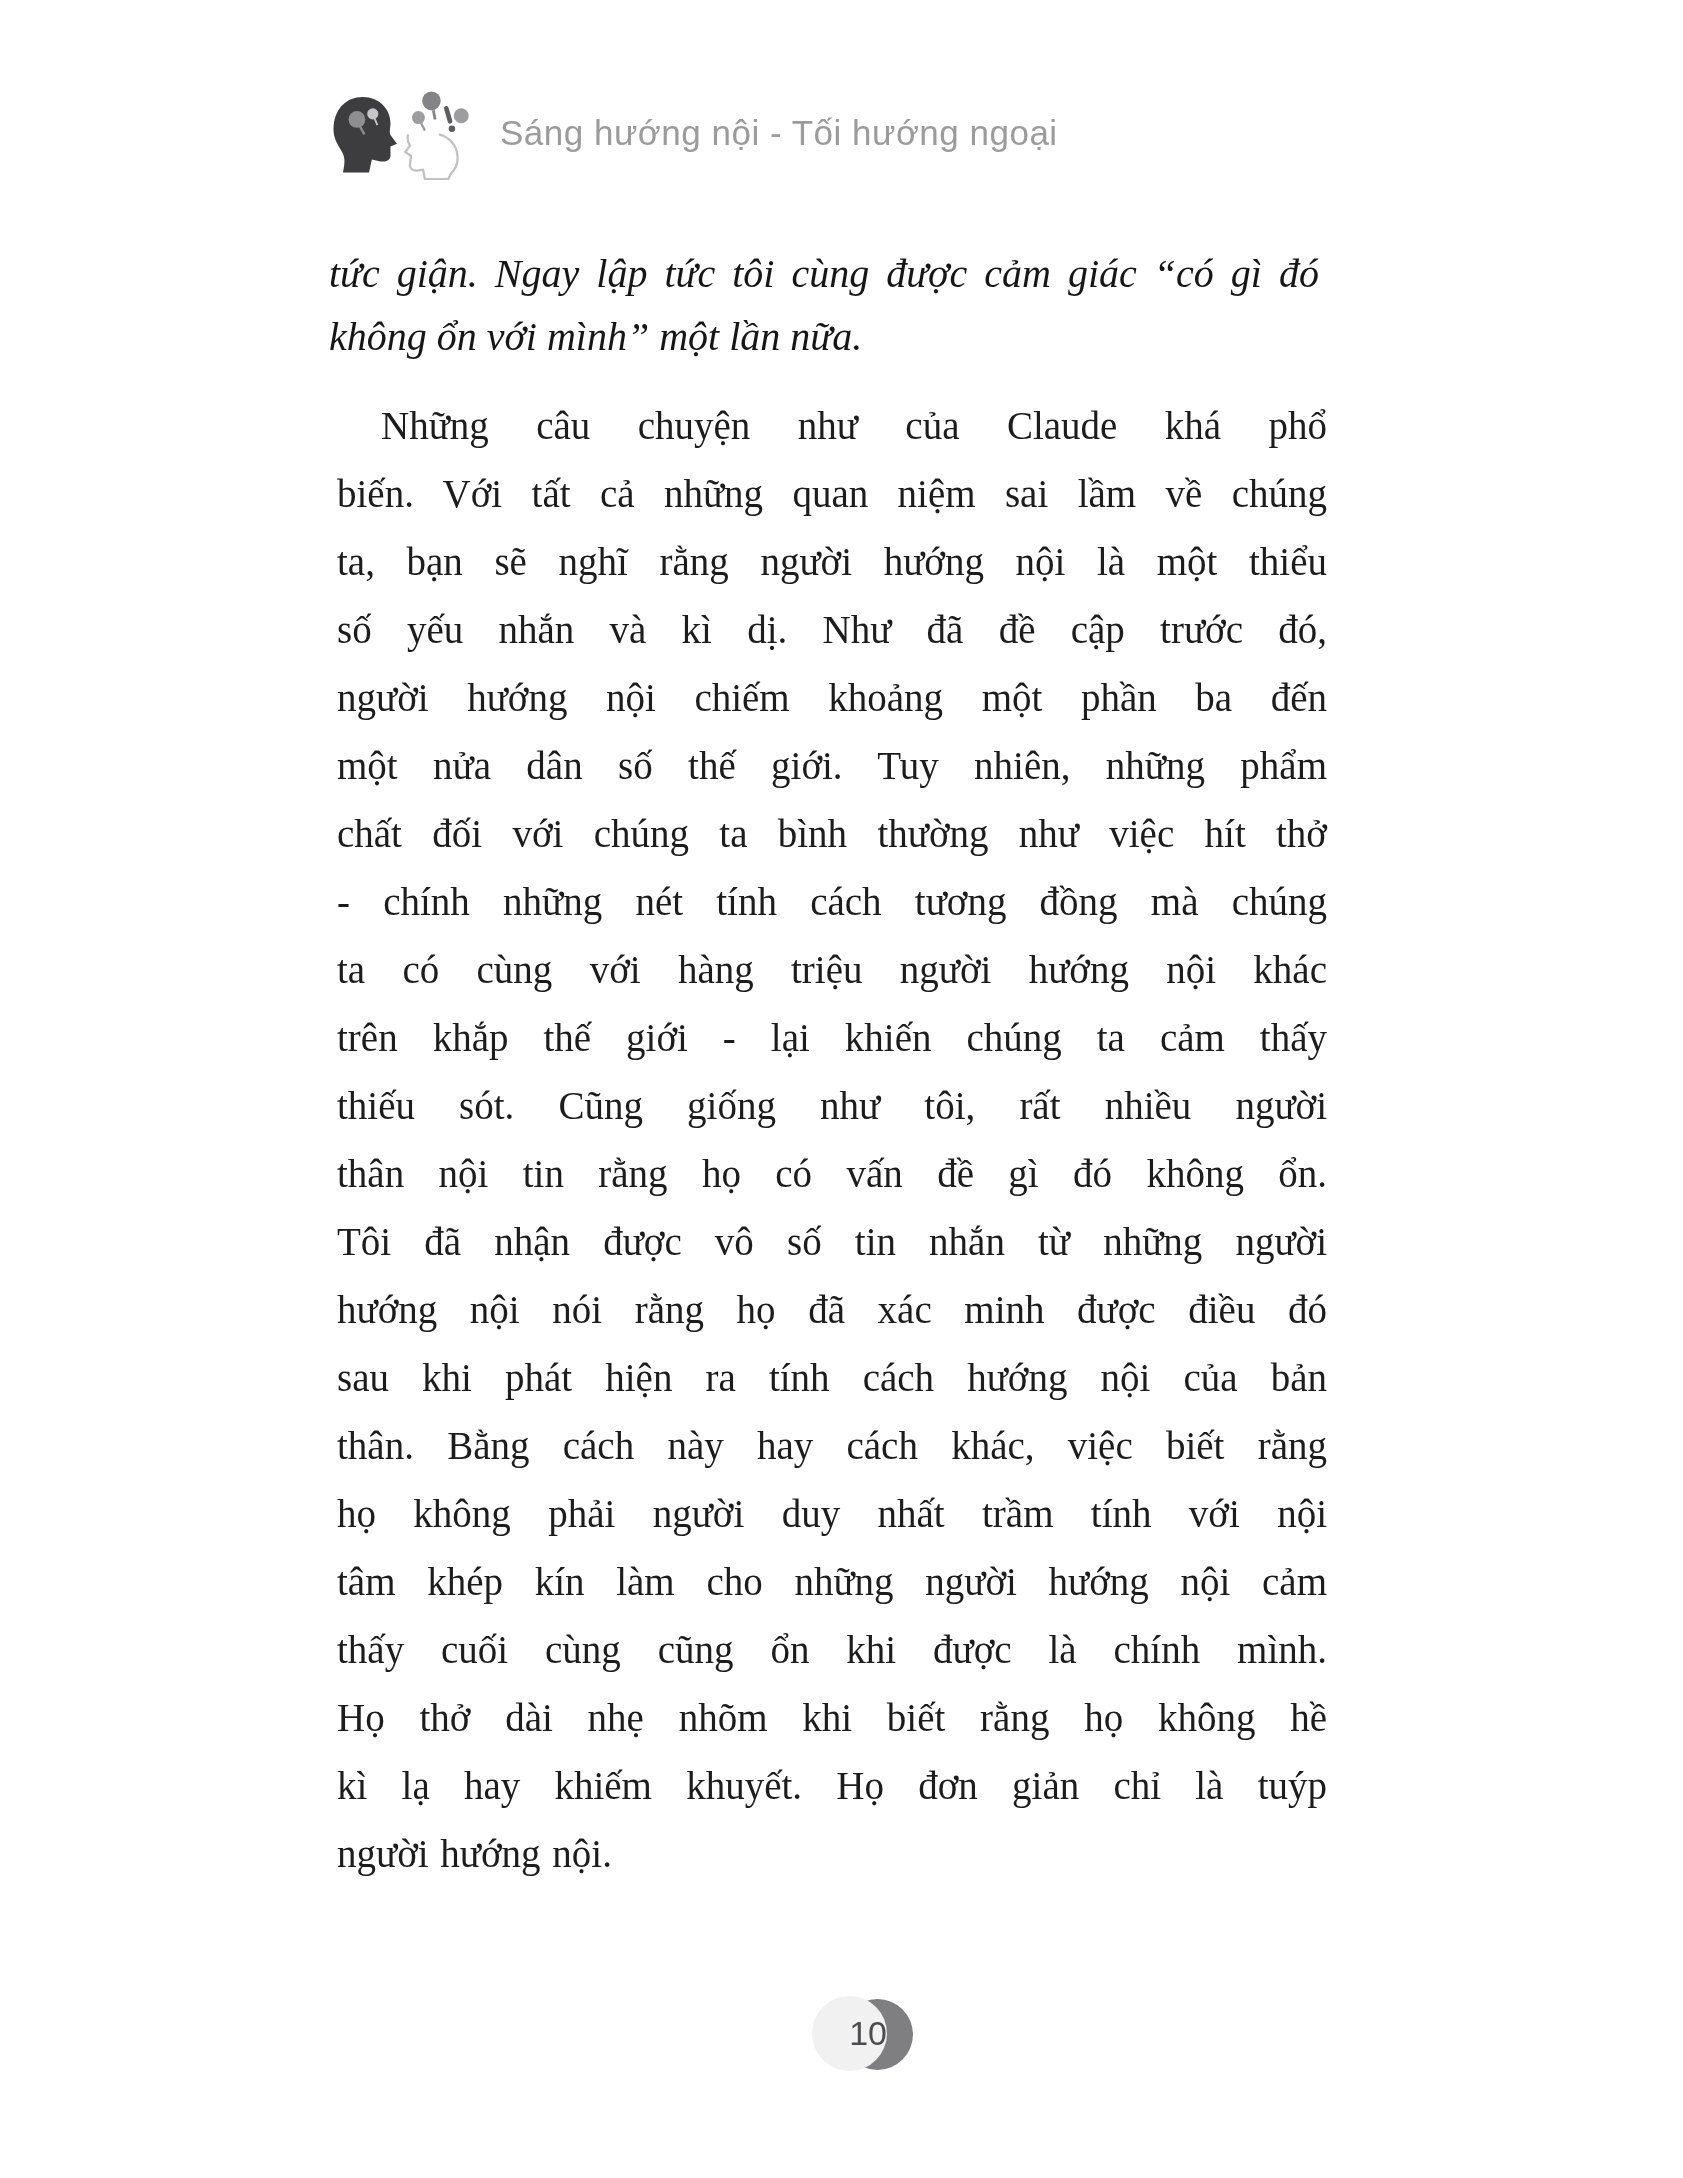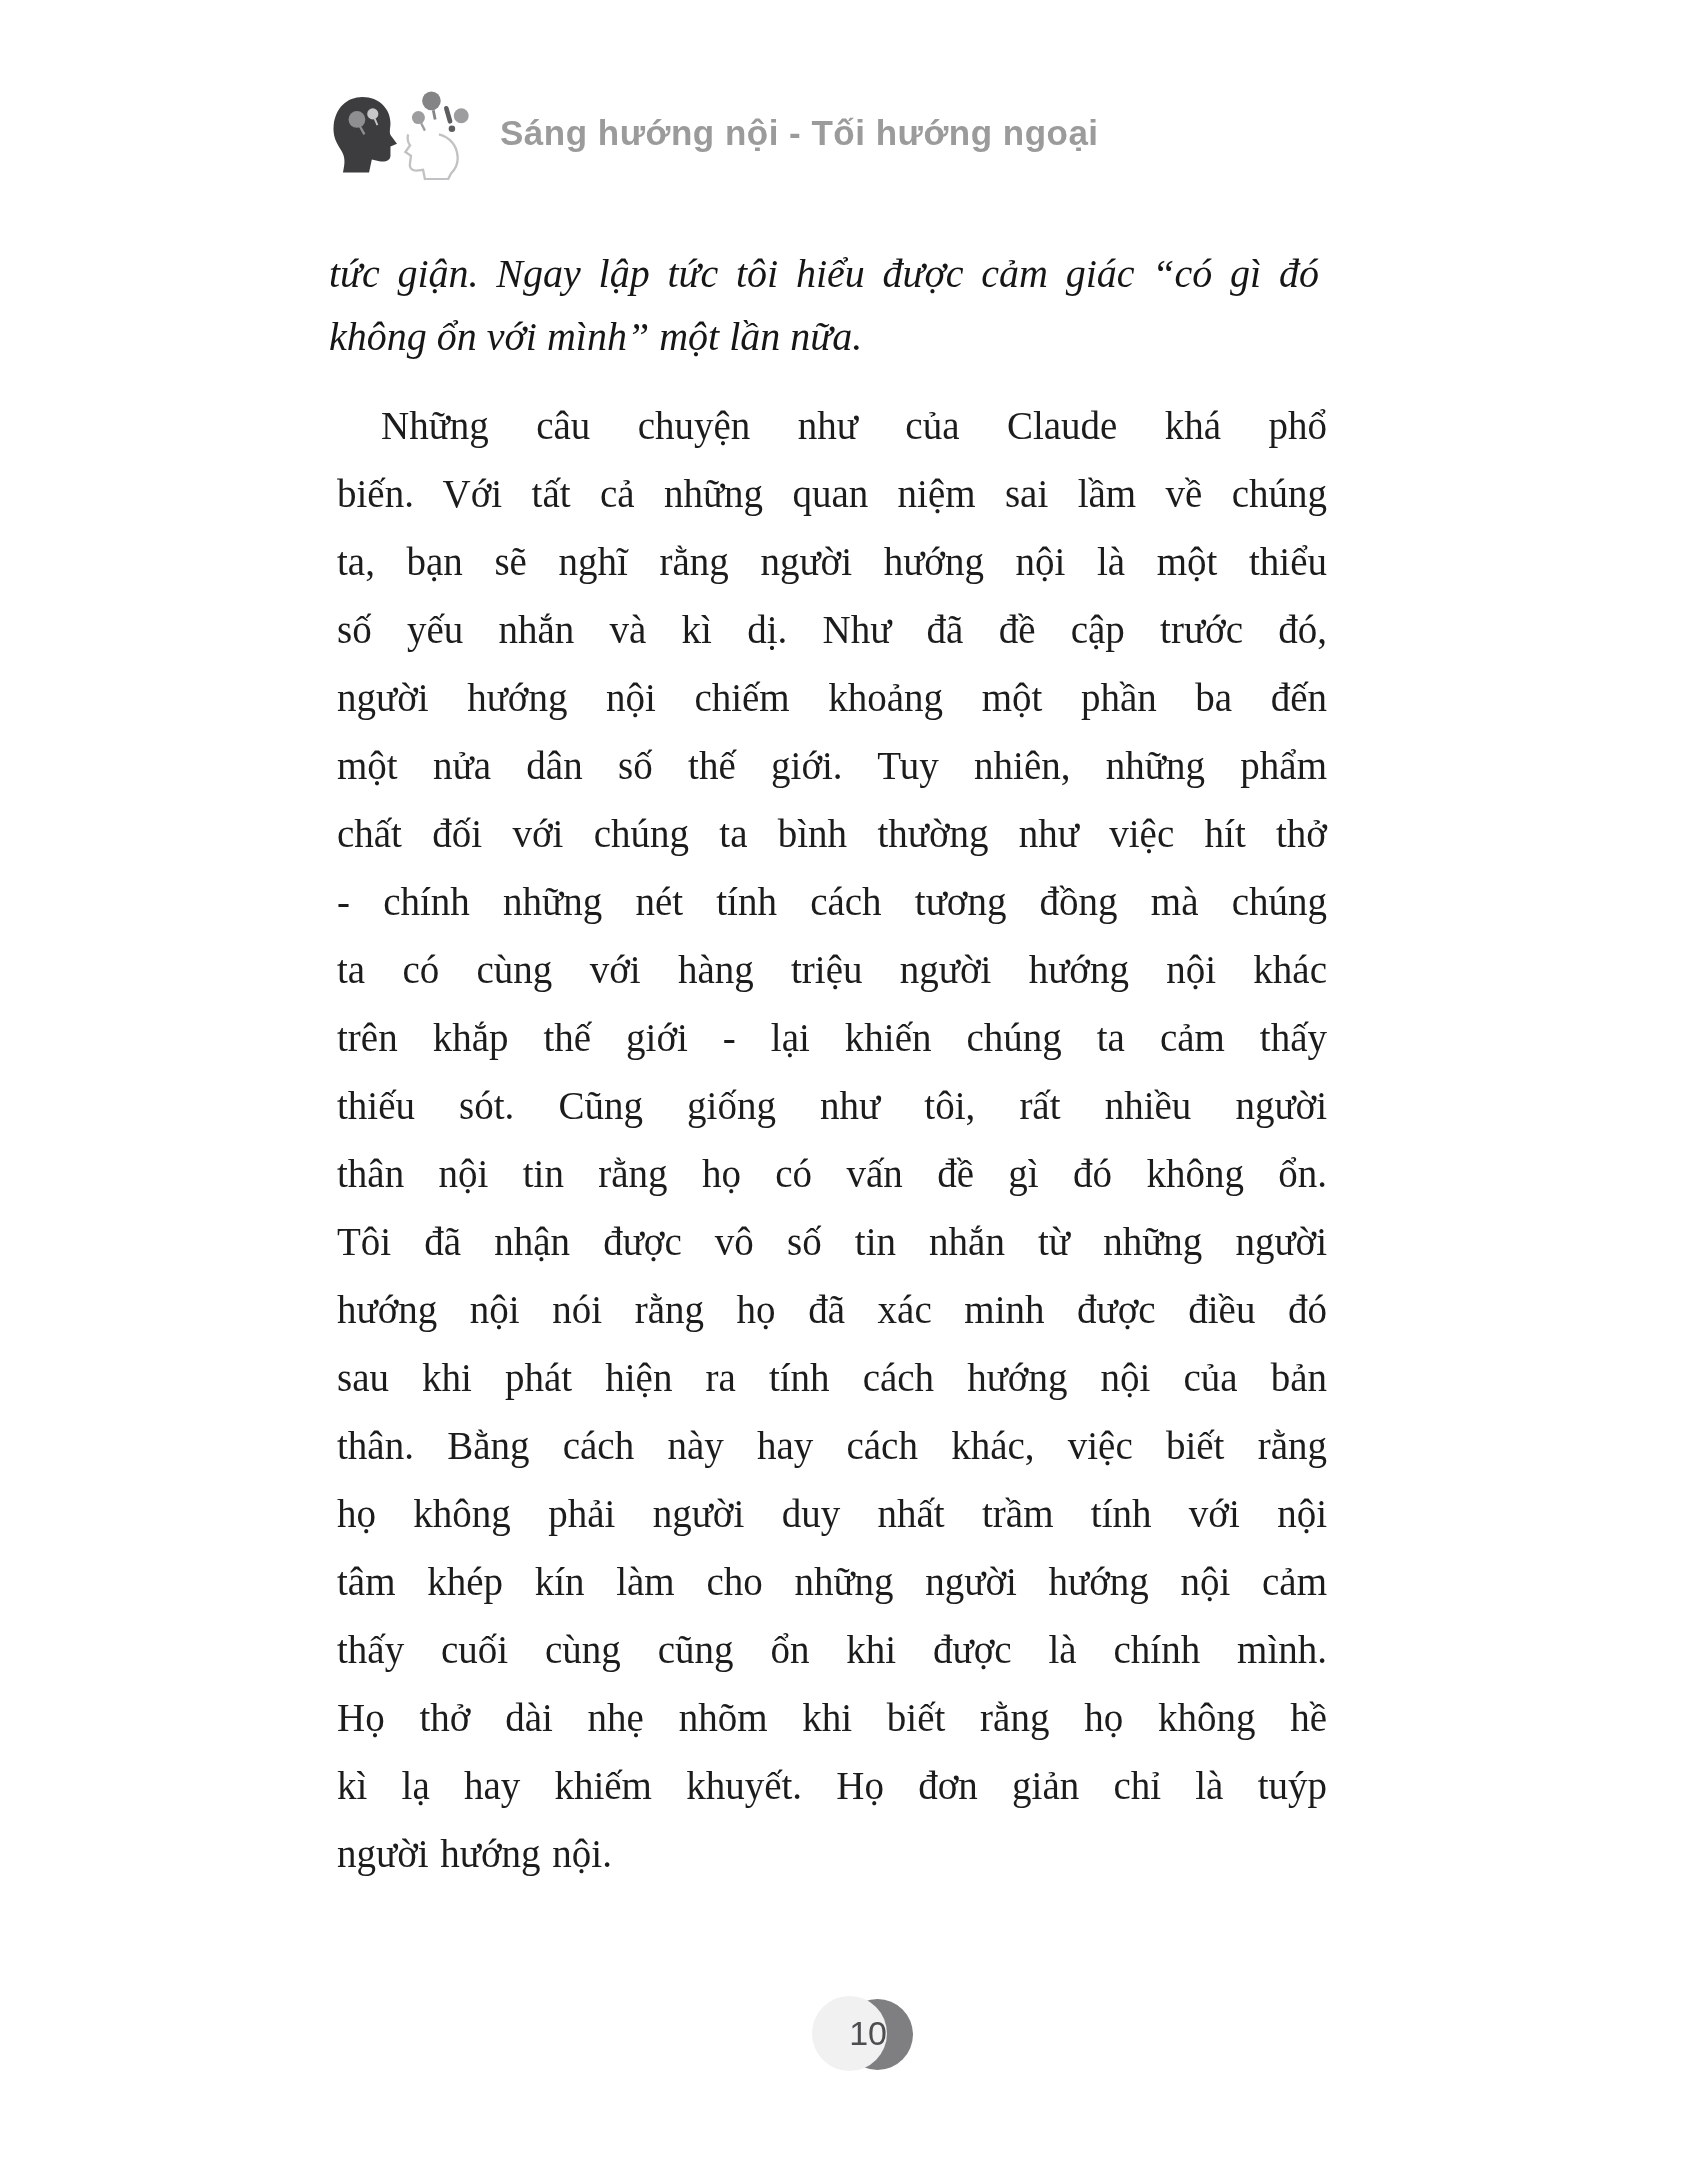--- a/index.html
+++ b/index.html
@@ -16,21 +16,20 @@
     overflow: hidden;
   }
   
   .header {
     position: absolute;
     left: 329px; top: 83px;
     width: 990px; height: 99px;
     display: flex;
     align-items: center;
     gap: 22px;
-    font-weight: bold;
   }
   .header-icon { width: 149px; height: 95px; flex: 0 0 auto; }
   .header-title {
     font-family: "Liberation Sans", sans-serif;
     font-size: 35px;
     letter-spacing: 0.5px;
     color: #9b9b9b;
     white-space: nowrap;
   }
   
@@ -114,21 +113,21 @@
       <path d="M126 24 l4 14" stroke="#5d5d60" stroke-width="5" stroke-linecap="round" fill="none"></path>
       <circle cx="132" cy="46" r="3.5" fill="#5d5d60"></circle>
       <circle cx="142" cy="32" r="8" fill="#9d9d9f"></circle>
 
       <path d="M118 52 c12 3 19 12 20 23 c1 8 -2 14 -7 19 l-3 6 l-25 0 l-2 -10 l-7 1 c-5 0 -8 -3 -7 -8 l1 -8 l-6 -4 l5 -7 c-3 -4 -3 -8 -2 -12" fill="#ffffff" stroke="#c2c2c4" stroke-width="2.5"></path>
     </svg>
     <div class="header-title">Sáng hướng nội - Tối hướng ngoại</div>
   </div>
 
   <div class="quote">
-    <div class="quote-line">tức giận. Ngay lập tức tôi hiểu được cảm giác “có gì đó</div>
+    <div class="quote-line">tức giận. Ngay lập tức tôi cùng được cảm giác “có gì đó</div>
     <div class="quote-line last">không ổn với mình” một lần nữa.</div>
   </div>
 
   <div class="bodytext">
     <div class="body-line indent">Những câu chuyện như của Claude khá phổ</div>
     <div class="body-line">biến. Với tất cả những quan niệm sai lầm về chúng</div>
     <div class="body-line">ta, bạn sẽ nghĩ rằng người hướng nội là một thiểu</div>
     <div class="body-line">số yếu nhắn và kì dị. Như đã đề cập trước đó,</div>
     <div class="body-line">người hướng nội chiếm khoảng một phần ba đến</div>
     <div class="body-line">một nửa dân số thế giới. Tuy nhiên, những phẩm</div>

